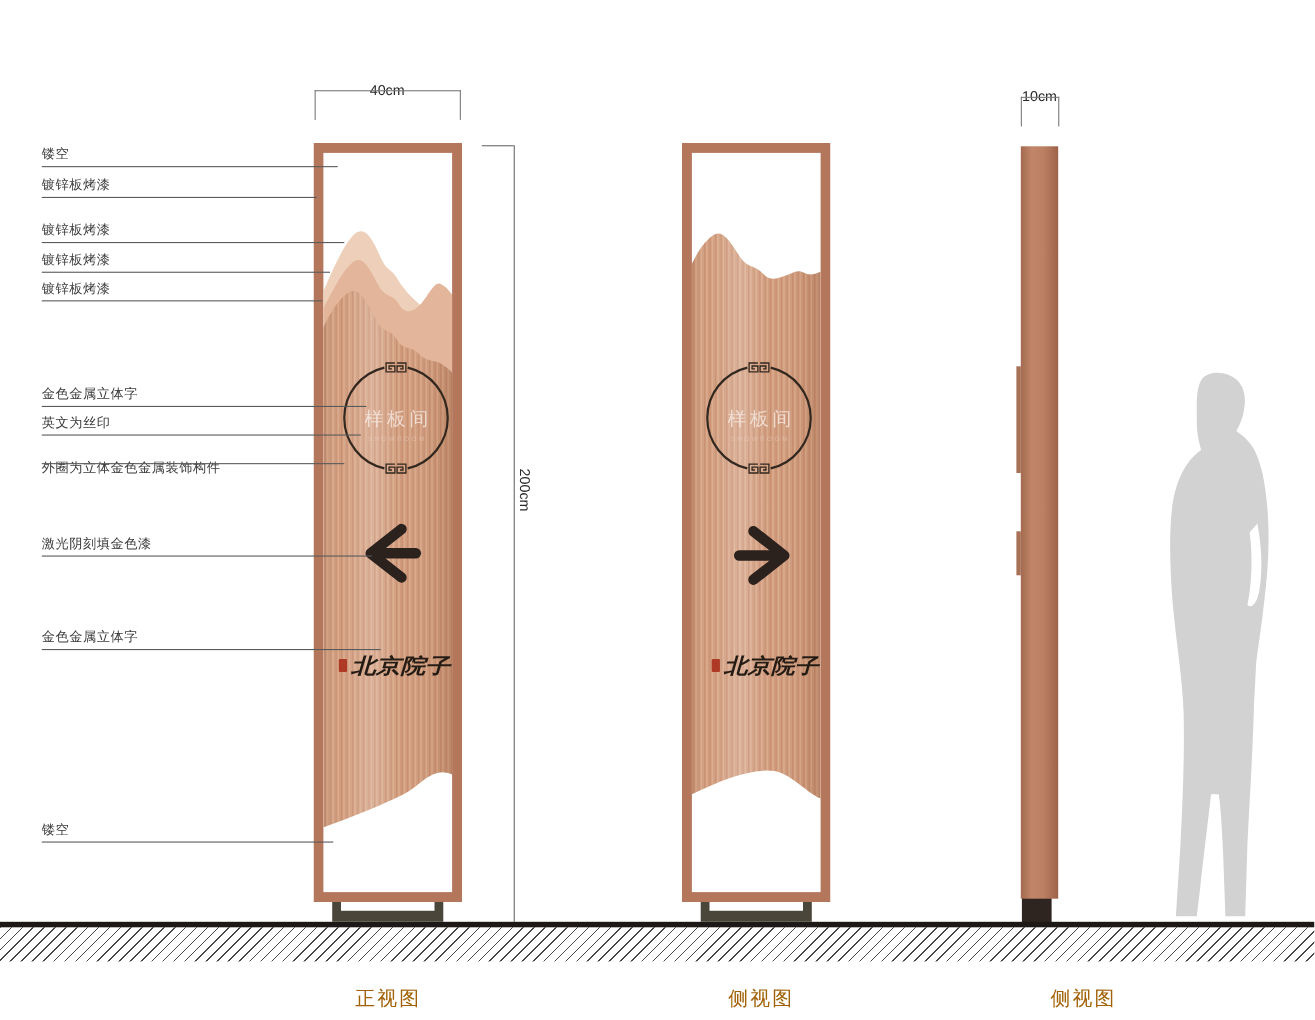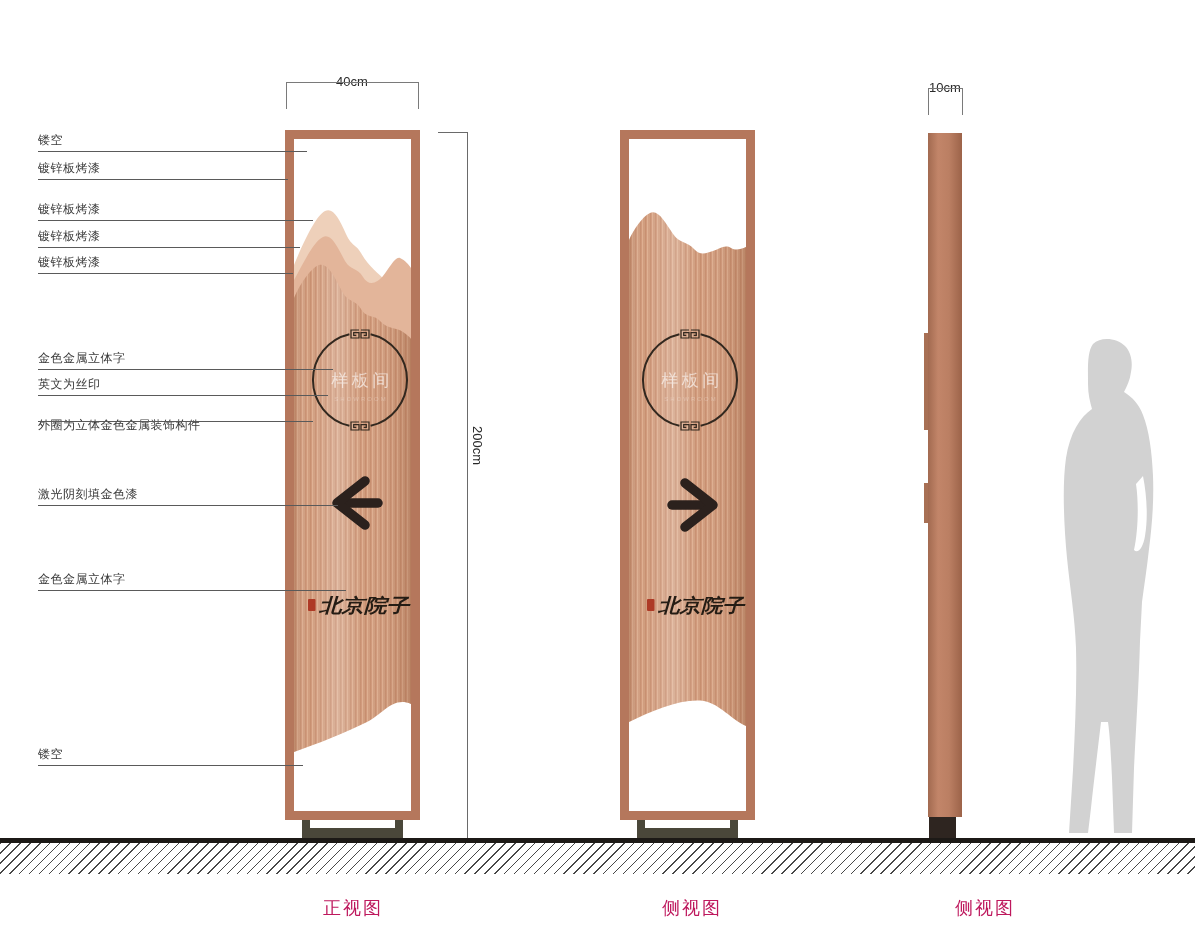--- a/index.html
+++ b/index.html
@@ -9,21 +9,21 @@
   .note{position:absolute;left:38px;font-size:12px;line-height:15px;color:#3a3a3a;
         letter-spacing:0.5px;white-space:nowrap;}
   .leader{position:absolute;left:38px;height:1px;background:#5a5a5a;z-index:30;}
   .dim-label{position:absolute;font-size:13px;color:#2a2a2a;transform:translateX(-50%);
              white-space:nowrap;margin-top:16px;}
   .bracket{position:absolute;border:1px solid #7a7a7a;border-bottom:none;background:transparent;}
   .vdim-line{position:absolute;width:1px;background:#6a6a6a;}
   .hdim-tick{position:absolute;height:1px;background:#6a6a6a;}
   .vdim-text{position:absolute;font-size:13px;color:#2a2a2a;writing-mode:vertical-rl;
              white-space:nowrap;}
-  .view-label{position:absolute;font-size:18px;color:#be185d;letter-spacing:2px;
+  .view-label{position:absolute;font-size:18px;color:#a16207;letter-spacing:2px;
               transform:translateX(-50%);white-space:nowrap;}
   .sign-svg{position:absolute;z-index:10;}
   .pillar{position:absolute;left:928px;top:133px;width:34px;height:684px;z-index:10;
           background:linear-gradient(90deg,#a26A50 0%,#c28569 30%,#bb7f63 62%,#9c6349 100%);}
   .pillar-tab{position:absolute;left:924px;width:4px;background:#a87054;z-index:9;}
   .pillar-foot{position:absolute;left:929px;top:814px;width:27px;height:25px;background:#2e2520;z-index:8;}
   .ground-band{position:absolute;left:0;top:838px;width:1195px;height:5px;background:#1c1916;z-index:20;}
   .ground-hatch{position:absolute;left:0;top:843px;width:1195px;height:31px;z-index:5;
       background:repeating-linear-gradient(135deg,#474747 0 1px,transparent 1px 7px);}
   .silhouette{position:absolute;left:1035px;top:336px;z-index:6;}

